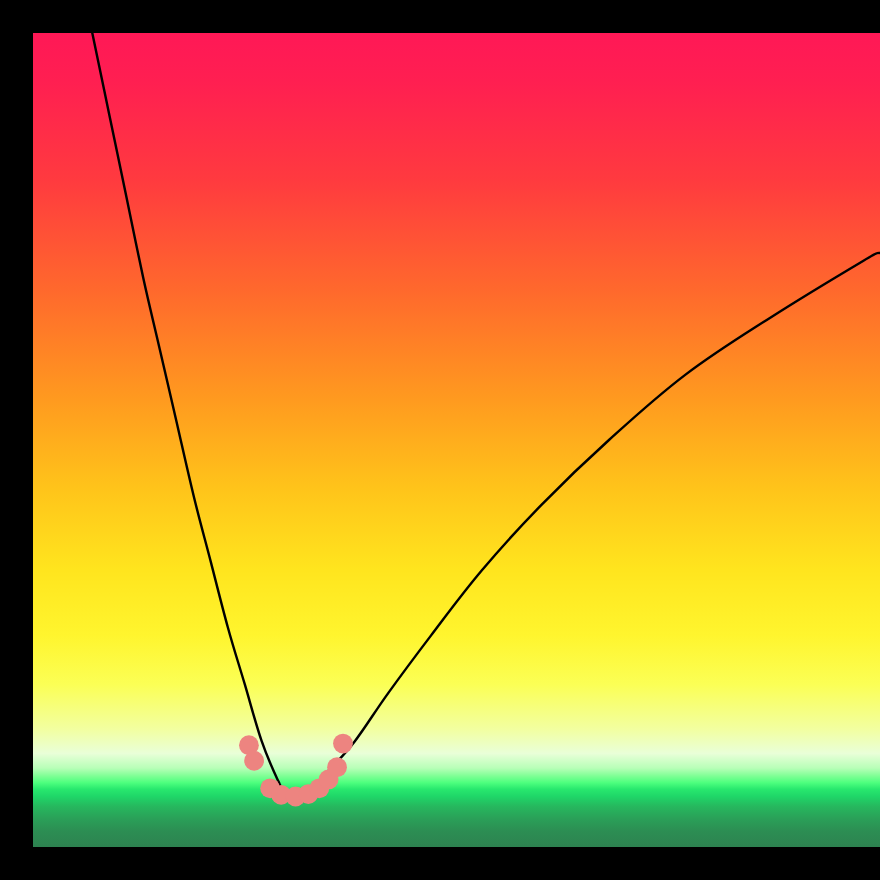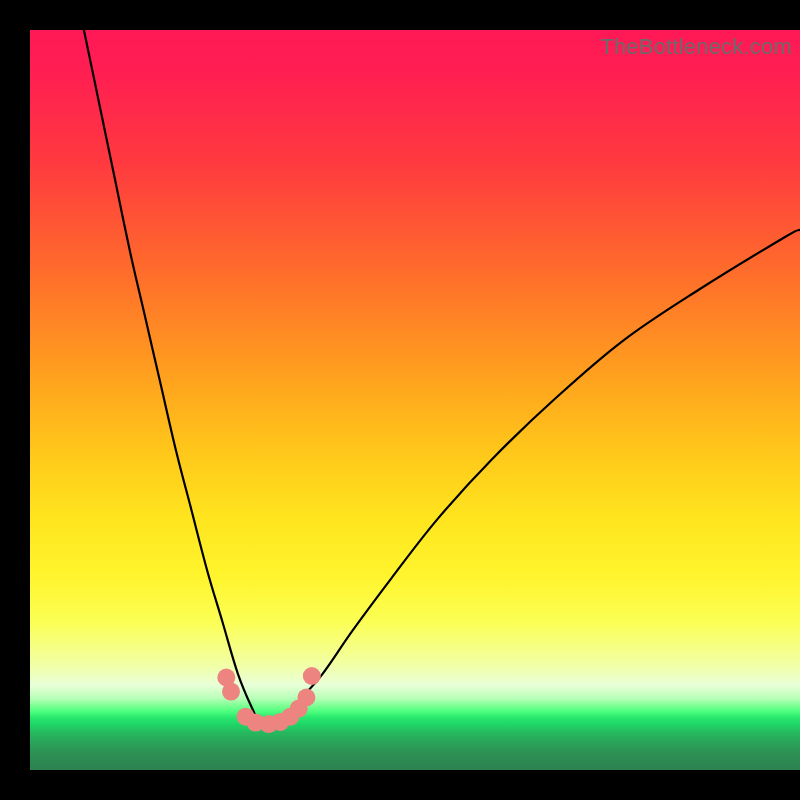--- a/index.html
+++ b/index.html
@@ -91,15 +91,14 @@
           <circle cx="215.6" cy="686.7" r="9" fill="#ed8480" class="marker"></circle>
           <circle cx="225.6" cy="692.6" r="9" fill="#ed8480" class="marker"></circle>
           <circle cx="238.7" cy="694.1" r="9" fill="#ed8480" class="marker"></circle>
           <circle cx="250.3" cy="691.9" r="9" fill="#ed8480" class="marker"></circle>
           <circle cx="260.3" cy="686.7" r="9" fill="#ed8480" class="marker"></circle>
           <circle cx="268.7" cy="678.6" r="9" fill="#ed8480" class="marker"></circle>
           <circle cx="276.4" cy="667.5" r="9" fill="#ed8480" class="marker"></circle>
           <circle cx="281.8" cy="646.0" r="9" fill="#ed8480" class="marker"></circle>
         </g>
     </svg>
-    <div class="watermark">TheBottleneck.com</div>
   </div>
 </div>
 
 </body></html>

